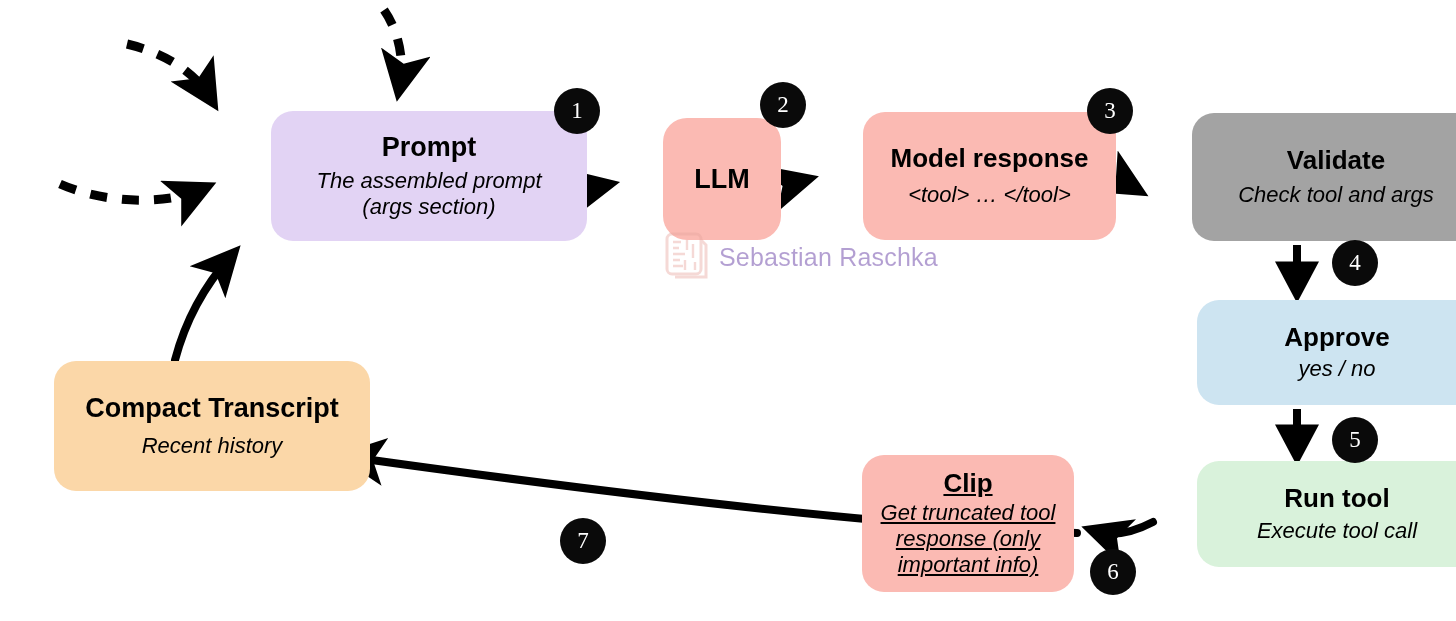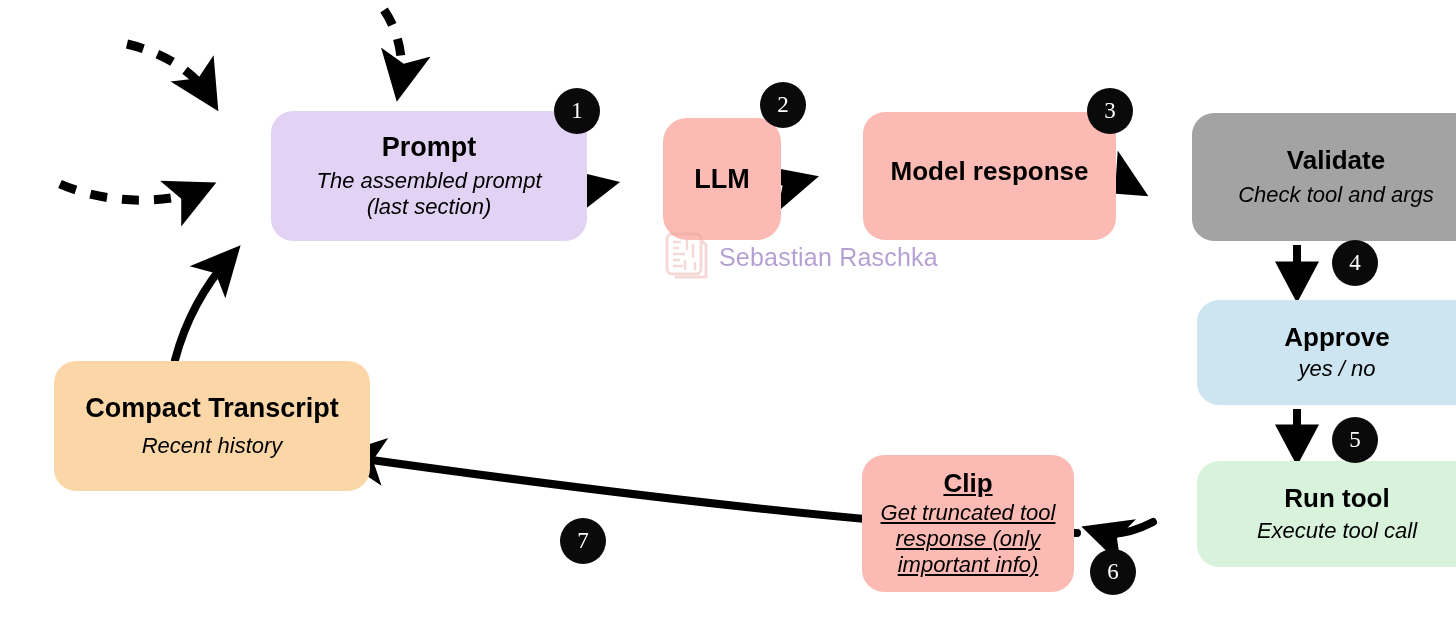--- a/index.html
+++ b/index.html
@@ -98,29 +98,30 @@
     <path d="M1153,522 C1130,534 1110,536 1095,531" fill="none" stroke="#000" stroke-width="8" stroke-linecap="round" marker-end="url(#ah)"></path>
 
     <path d="M1077,533 C880,527 600,492 350,457" fill="none" stroke="#000" stroke-width="8" stroke-linecap="round" marker-end="url(#ah)"></path>
 
     <path d="M175,360 C185,322 205,285 231,256" fill="none" stroke="#000" stroke-width="8" stroke-linecap="round" marker-end="url(#ah)"></path>
   </svg>
 
   <div class="node" id="node-prompt">
     <div class="title">Prompt</div>
     <div class="sub">The assembled prompt</div>
-    <div class="sub">(last section)</div>
+    <div class="sub">(args section)</div>
   </div>
 
   <div class="node" id="node-llm">
     <div class="title">LLM</div>
   </div>
 
   <div class="node" id="node-model-response">
     <div class="title">Model response</div>
+    <div class="sub">&lt;tool&gt; … &lt;/tool&gt;</div>
   </div>
 
   <div class="node" id="node-validate">
     <div class="title">Validate</div>
     <div class="sub">Check tool and args</div>
   </div>
 
   <div class="node" id="node-approve">
     <div class="title">Approve</div>
     <div class="sub">yes / no</div>

